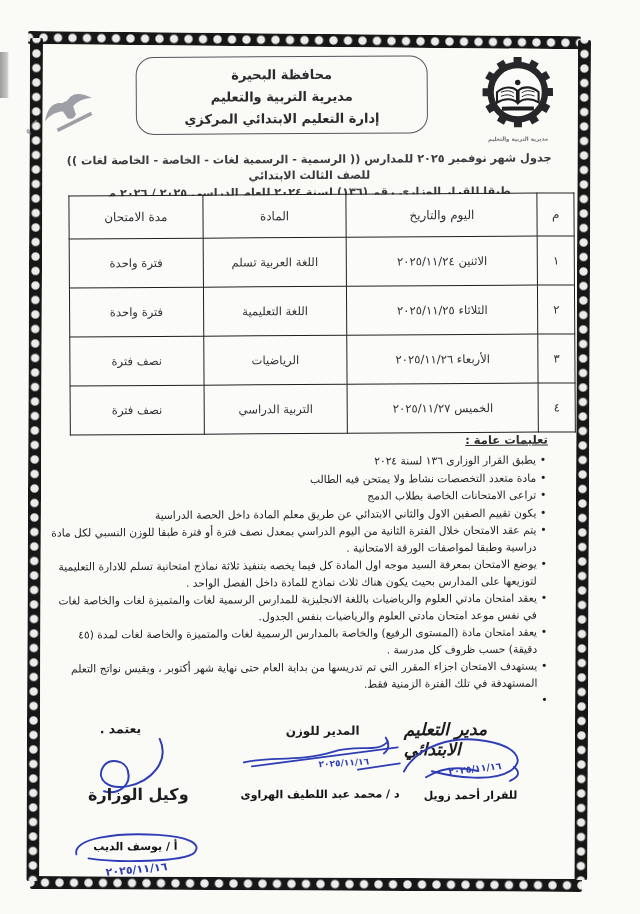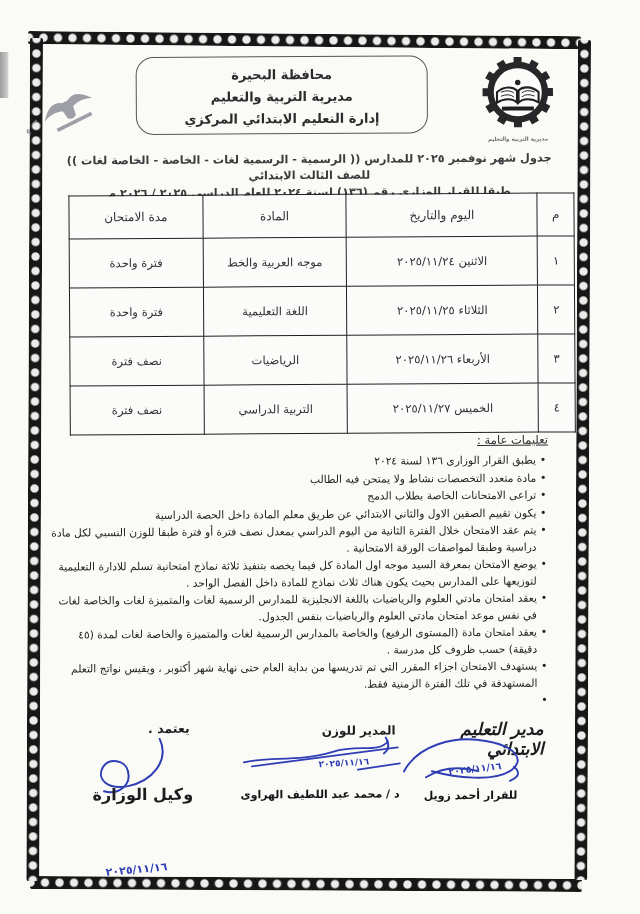--- a/index.html
+++ b/index.html
@@ -43,29 +43,29 @@
     direction:rtl;}
   .sched th,.sched td{border:1.7px solid #202022;text-align:center;vertical-align:middle;
     color:#333336;background:#fbfbf9;}
   .sched th{height:40px;font-size:12px;font-weight:normal;}
   .sched td{height:46px;font-size:11.6px;}
   .sched .c-num{width:34px;}
   .sched .c-day{width:190px;}
   .sched .c-sub{width:142px;}
   .sched .c-dur{width:132px;}
   
-  .inst-head{position:absolute;right:30px;top:392px;font-size:11.5px;font-weight:normal;
+  .inst-head{position:absolute;right:30px;top:392px;font-size:11.5px;font-weight:bold;
     text-decoration:underline;color:#2e2e30;}
   .bullets{position:absolute;left:4px;top:412px;width:500px;direction:rtl;}
   .bullet-row{display:flex;direction:rtl;margin-bottom:1px;}
   .bullet-dot{flex:0 0 14px;font-size:11px;line-height:16.5px;color:#1d1d1f;text-align:center;}
   .bullet-text{flex:1;font-size:10.7px;line-height:16.5px;color:#232325;text-align:right;
     min-height:16px;}
   
-  .sig-title{position:absolute;font-weight:bold;color:#1d1d20;text-align:right;}
+  .sig-title{position:absolute;font-weight:bold;color:#1d1d20;text-align:left;}
   .sig-name{position:absolute;font-weight:bold;color:#141416;text-align:center;}
   .sig-svg{position:absolute;}
   .sig-date{position:absolute;color:#2f3eb5;font-weight:bold;text-align:center;}
   .s-right-title{left:356px;top:678px;width:140px;font-size:17px;font-style:italic;}
   .s-right-svg{left:348px;top:688px;width:150px;height:58px;}
   .s-right-date{left:382px;top:722px;width:90px;font-size:9.5px;transform:rotate(-6deg);}
   .s-right-name{left:350px;top:748px;width:145px;font-size:11px;}
   .s-mid-title{left:238px;top:682px;width:110px;font-size:12px;}
   .s-mid-svg{left:190px;top:694px;width:170px;height:44px;}
   .s-mid-date{left:246px;top:716px;width:100px;font-size:9px;transform:rotate(-3deg);}
@@ -160,21 +160,21 @@
             <th>اليوم والتاريخ</th>
             <th>المادة</th>
             <th>مدة الامتحان</th>
           </tr>
       </thead>
       <tbody>
 
           <tr>
             <td class="c-num">١</td>
             <td class="c-day">الاثنين ٢٠٢٥/١١/٢٤</td>
-            <td class="c-sub">موجه العربية والخط</td>
+            <td class="c-sub">اللغة العربية تسلم</td>
             <td class="c-dur">فترة واحدة</td>
           </tr>
 
           <tr>
             <td class="c-num">٢</td>
             <td class="c-day">الثلاثاء ٢٠٢٥/١١/٢٥</td>
             <td class="c-sub">اللغة التعليمية</td>
             <td class="c-dur">فترة واحدة</td>
           </tr>
 
@@ -272,16 +272,22 @@
     <div class="sig-name s-mid-name">د / محمد عبد اللطيف الهراوى</div>
 
     <div class="sig-title s-left-approve">يعتمد .</div>
     <svg class="sig-svg s-left-svg" viewBox="0 0 112 66">
       <g fill="none" stroke="#2f3eb5" stroke-width="2" stroke-linecap="round">
         <path d="M74,6 C84,28 66,48 42,53 C22,57 10,46 17,34 C23,24 40,27 42,38"></path>
         <path d="M42,38 C46,52 32,62 18,58"></path>
       </g>
     </svg>
     <div class="sig-title s-left-title">وكيل الوزارة</div>
+    <div class="s-left-namewrap">
+      <svg class="oval" viewBox="0 0 138 34">
+        <path d="M10,24 C6,8 50,2 92,5 C122,7 136,14 128,23 C118,32 52,33 22,28" fill="none" stroke="#2f3eb5" stroke-width="1.8" stroke-linecap="round"></path>
+      </svg>
+      <span class="nm">أ / يوسف الديب</span>
+    </div>
     <div class="sig-date s-left-date">٢٠٢٥/١١/١٦</div>
 
   </div>
 </div>
 
 </body></html>

